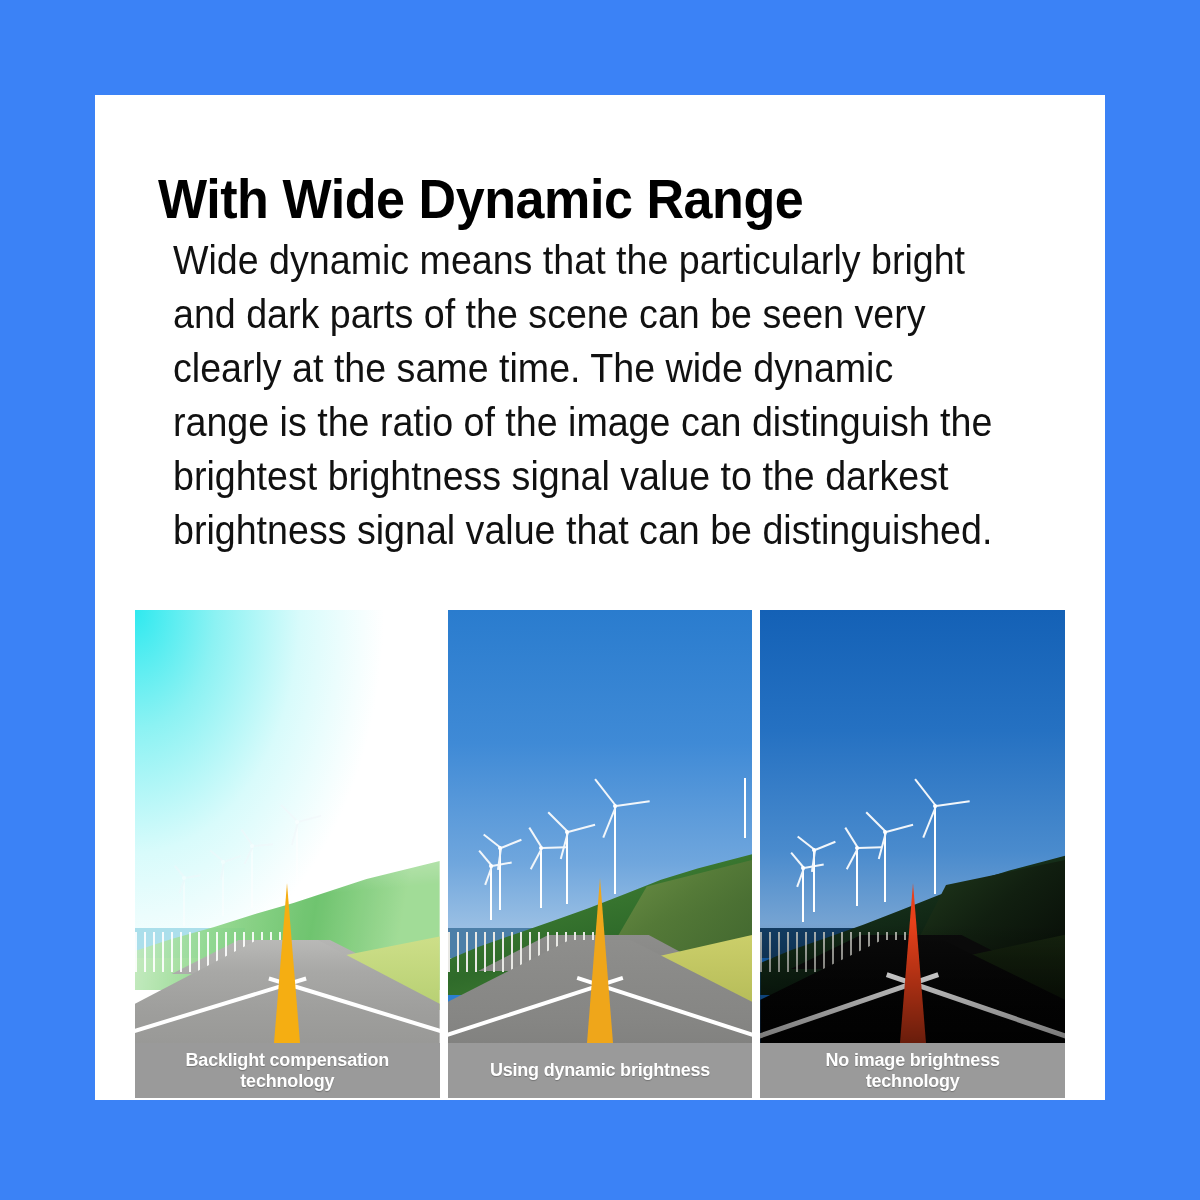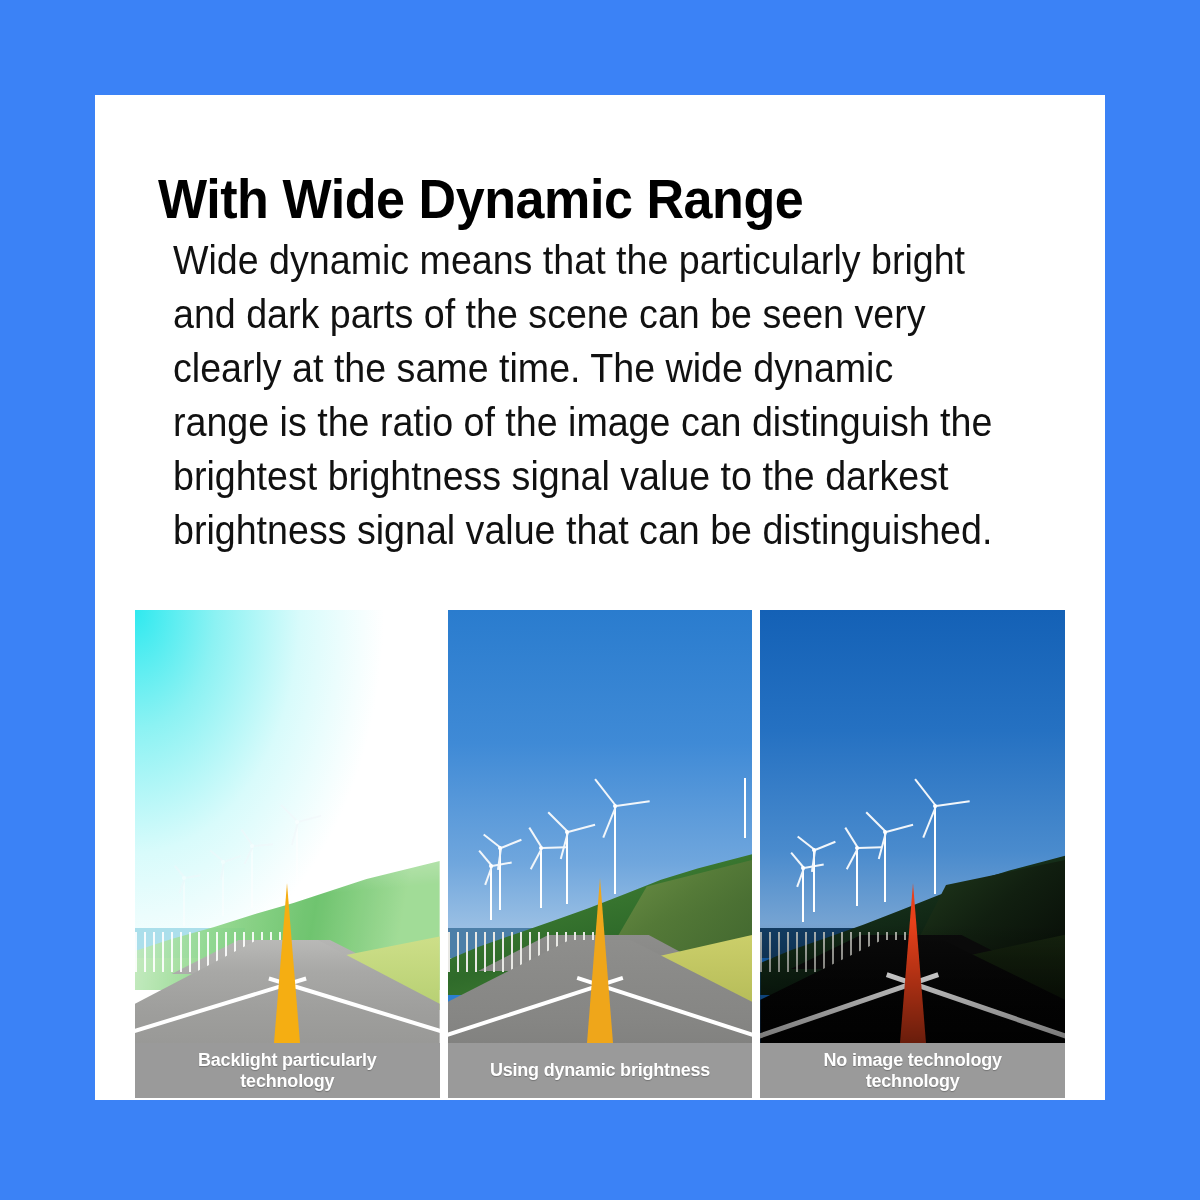--- a/index.html
+++ b/index.html
@@ -344,21 +344,21 @@
 
         <div class="road-far"></div>
         <div class="guard" style="background:repeating-linear-gradient(90deg,#ffffff 0 2px,rgba(255,255,255,0) 2px 9px);"></div>
         <div class="grass-r"></div>
         <div class="road"></div>
         <div class="edge-l" style="left:-10px;bottom:62px;width:190px;height:4px;transform:rotate(-17deg);transform-origin:left bottom;"></div>
         <div class="edge-r" style="right:-10px;bottom:62px;width:190px;height:4px;transform:rotate(17deg);transform-origin:right bottom;"></div>
         <div class="centerline"></div>
         <div class="caption">
           <div>
-            <span>Backlight particularly</span>
+            <span>Backlight compensation</span>
             <span>technology</span>
           </div>
         </div>
       </div>
 
       <div class="panel" id="p2">
         <div class="sky"></div>
         <div class="sea"></div>
         <div class="hills"></div>
         <div class="hill-shadow"></div>
@@ -460,21 +460,21 @@
         <div class="road-far"></div>
         <div class="guard" style="background:repeating-linear-gradient(90deg,#cfcfc8 0 2px,rgba(255,255,255,0) 2px 9px);opacity:.8"></div>
         <div class="grass-r"></div>
         <div class="road"></div>
         <div class="edge-l" style="left:-10px;bottom:56px;width:200px;height:5px;transform:rotate(-19deg);transform-origin:left bottom;"></div>
         <div class="edge-r" style="right:-10px;bottom:56px;width:200px;height:5px;transform:rotate(19deg);transform-origin:right bottom;"></div>
         <div class="centerline"></div>
         <div class="dark-foreground"></div>
         <div class="caption">
           <div>
-            <span>No image technology</span>
+            <span>No image brightness</span>
             <span>technology</span>
           </div>
         </div>
       </div>
 
     </div>
   </div>
 </div>
 
 </body></html>

